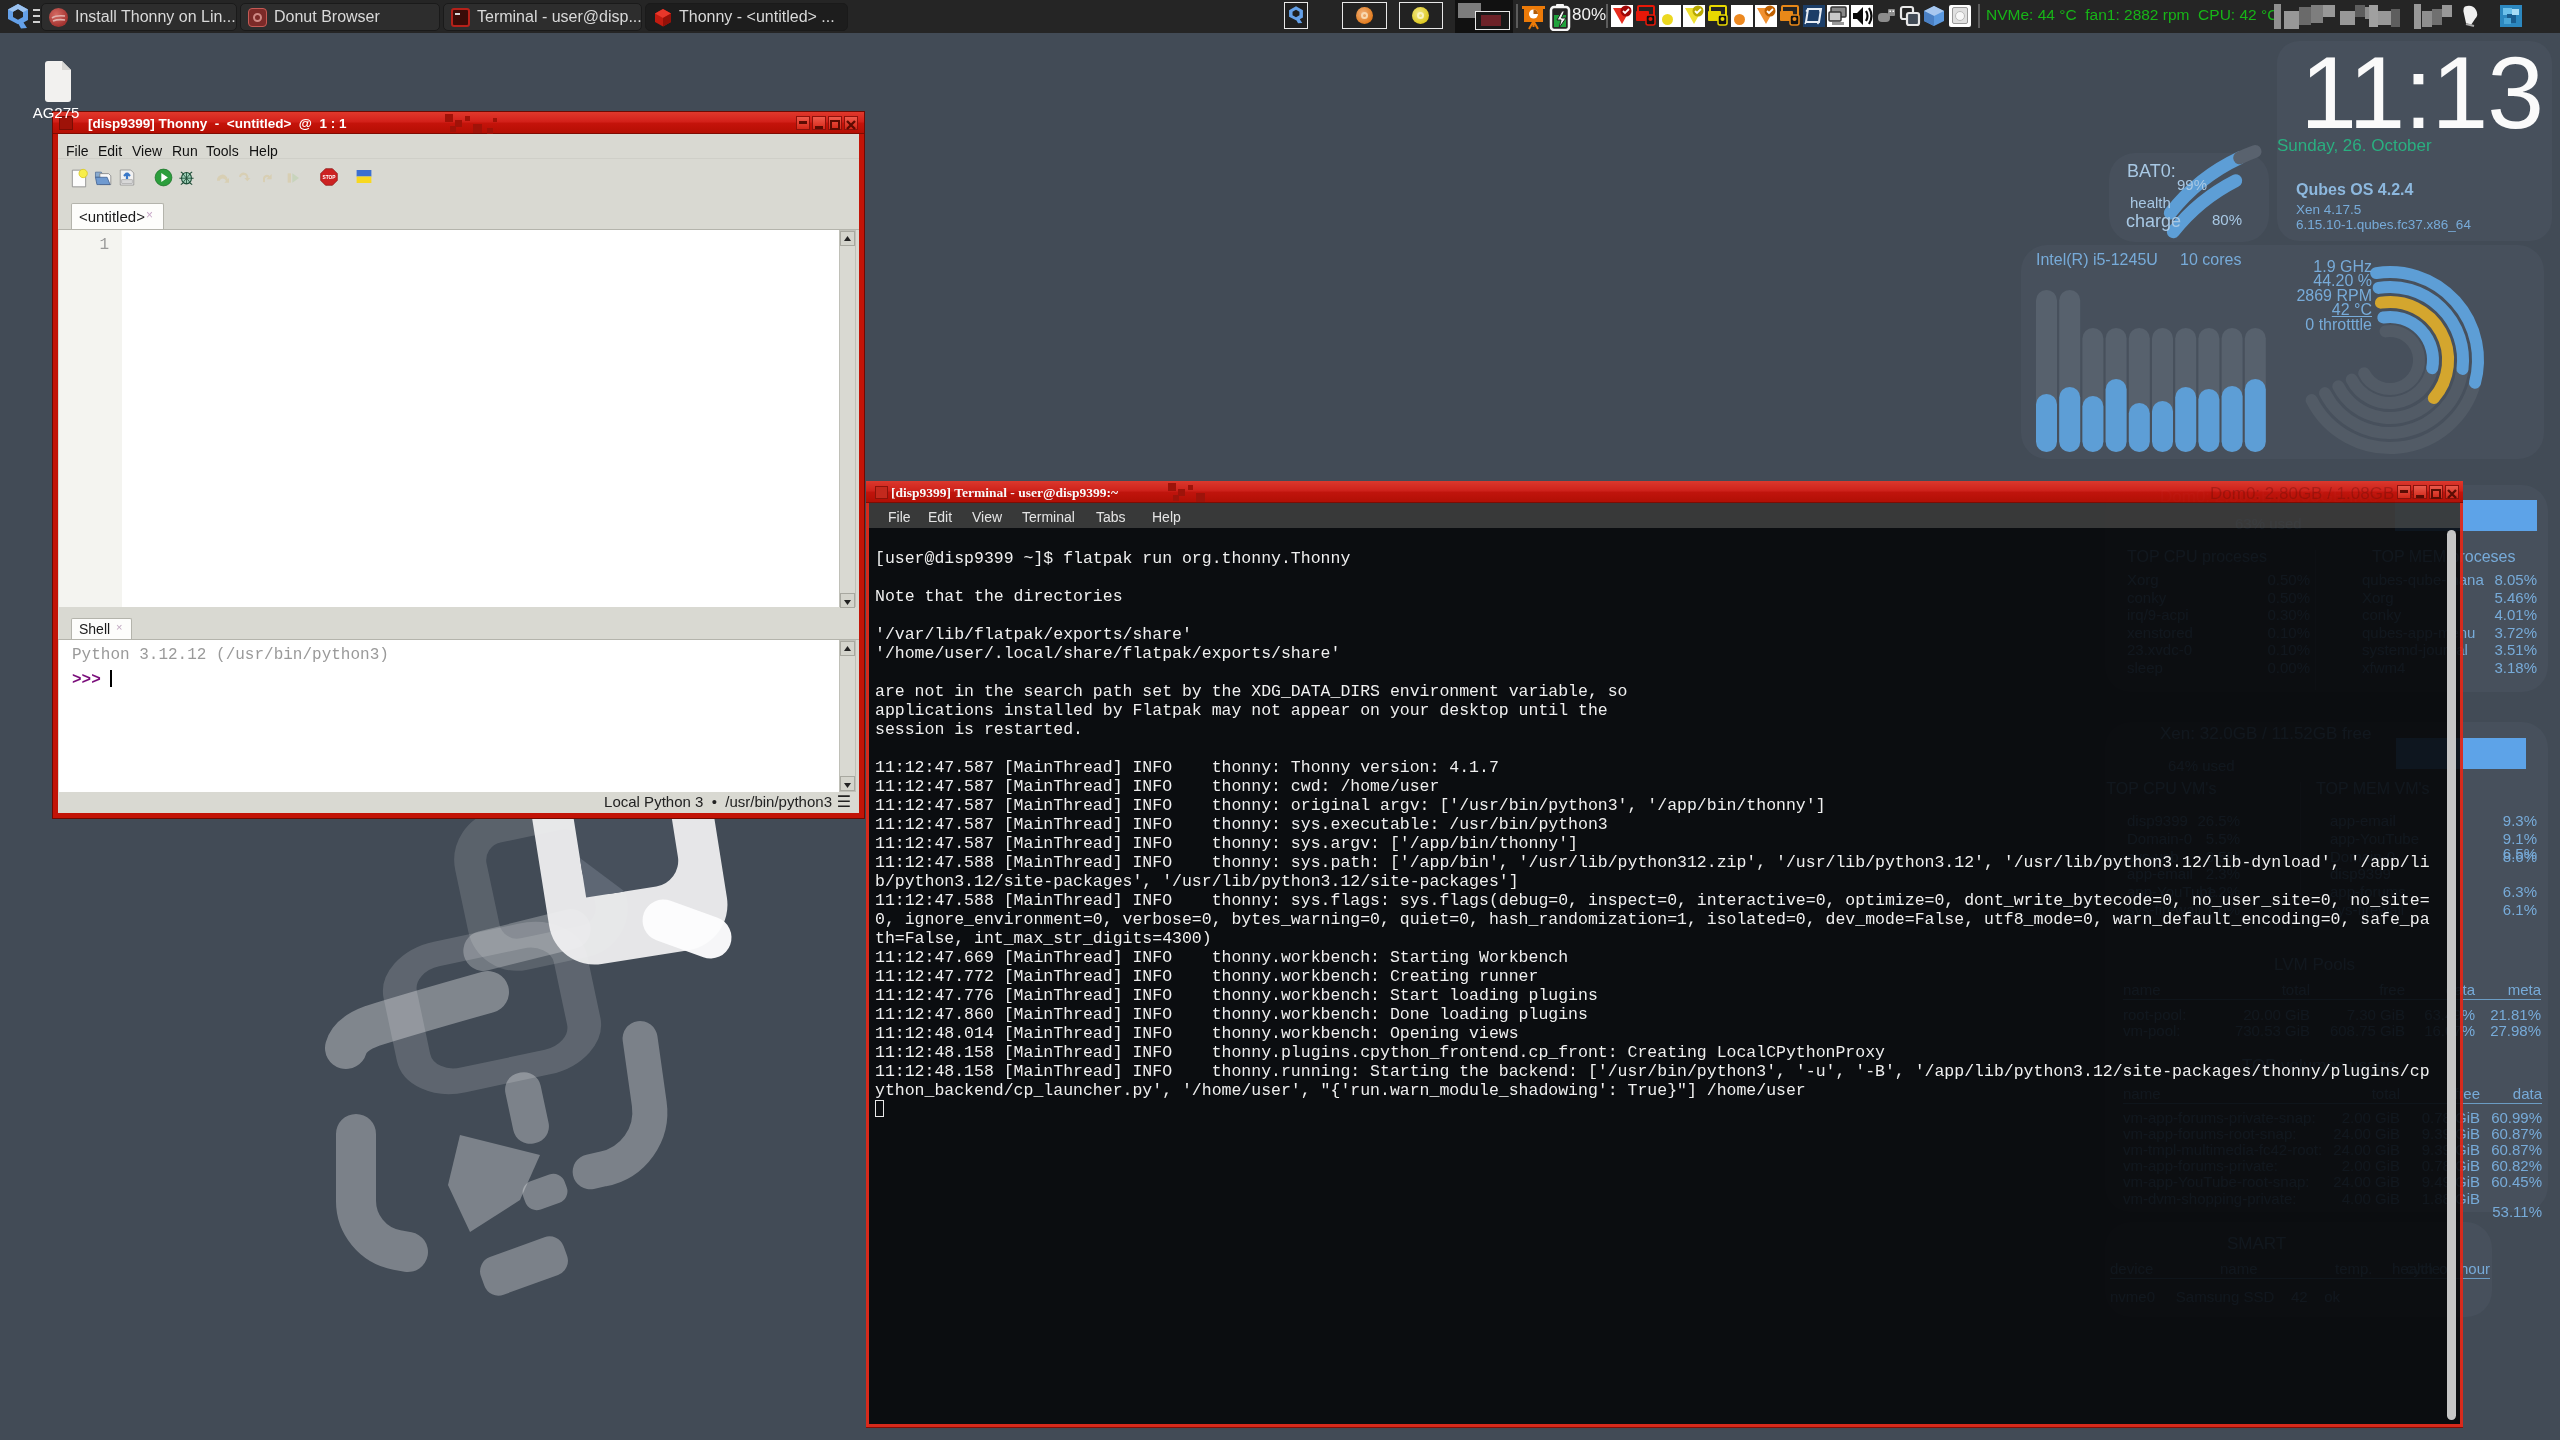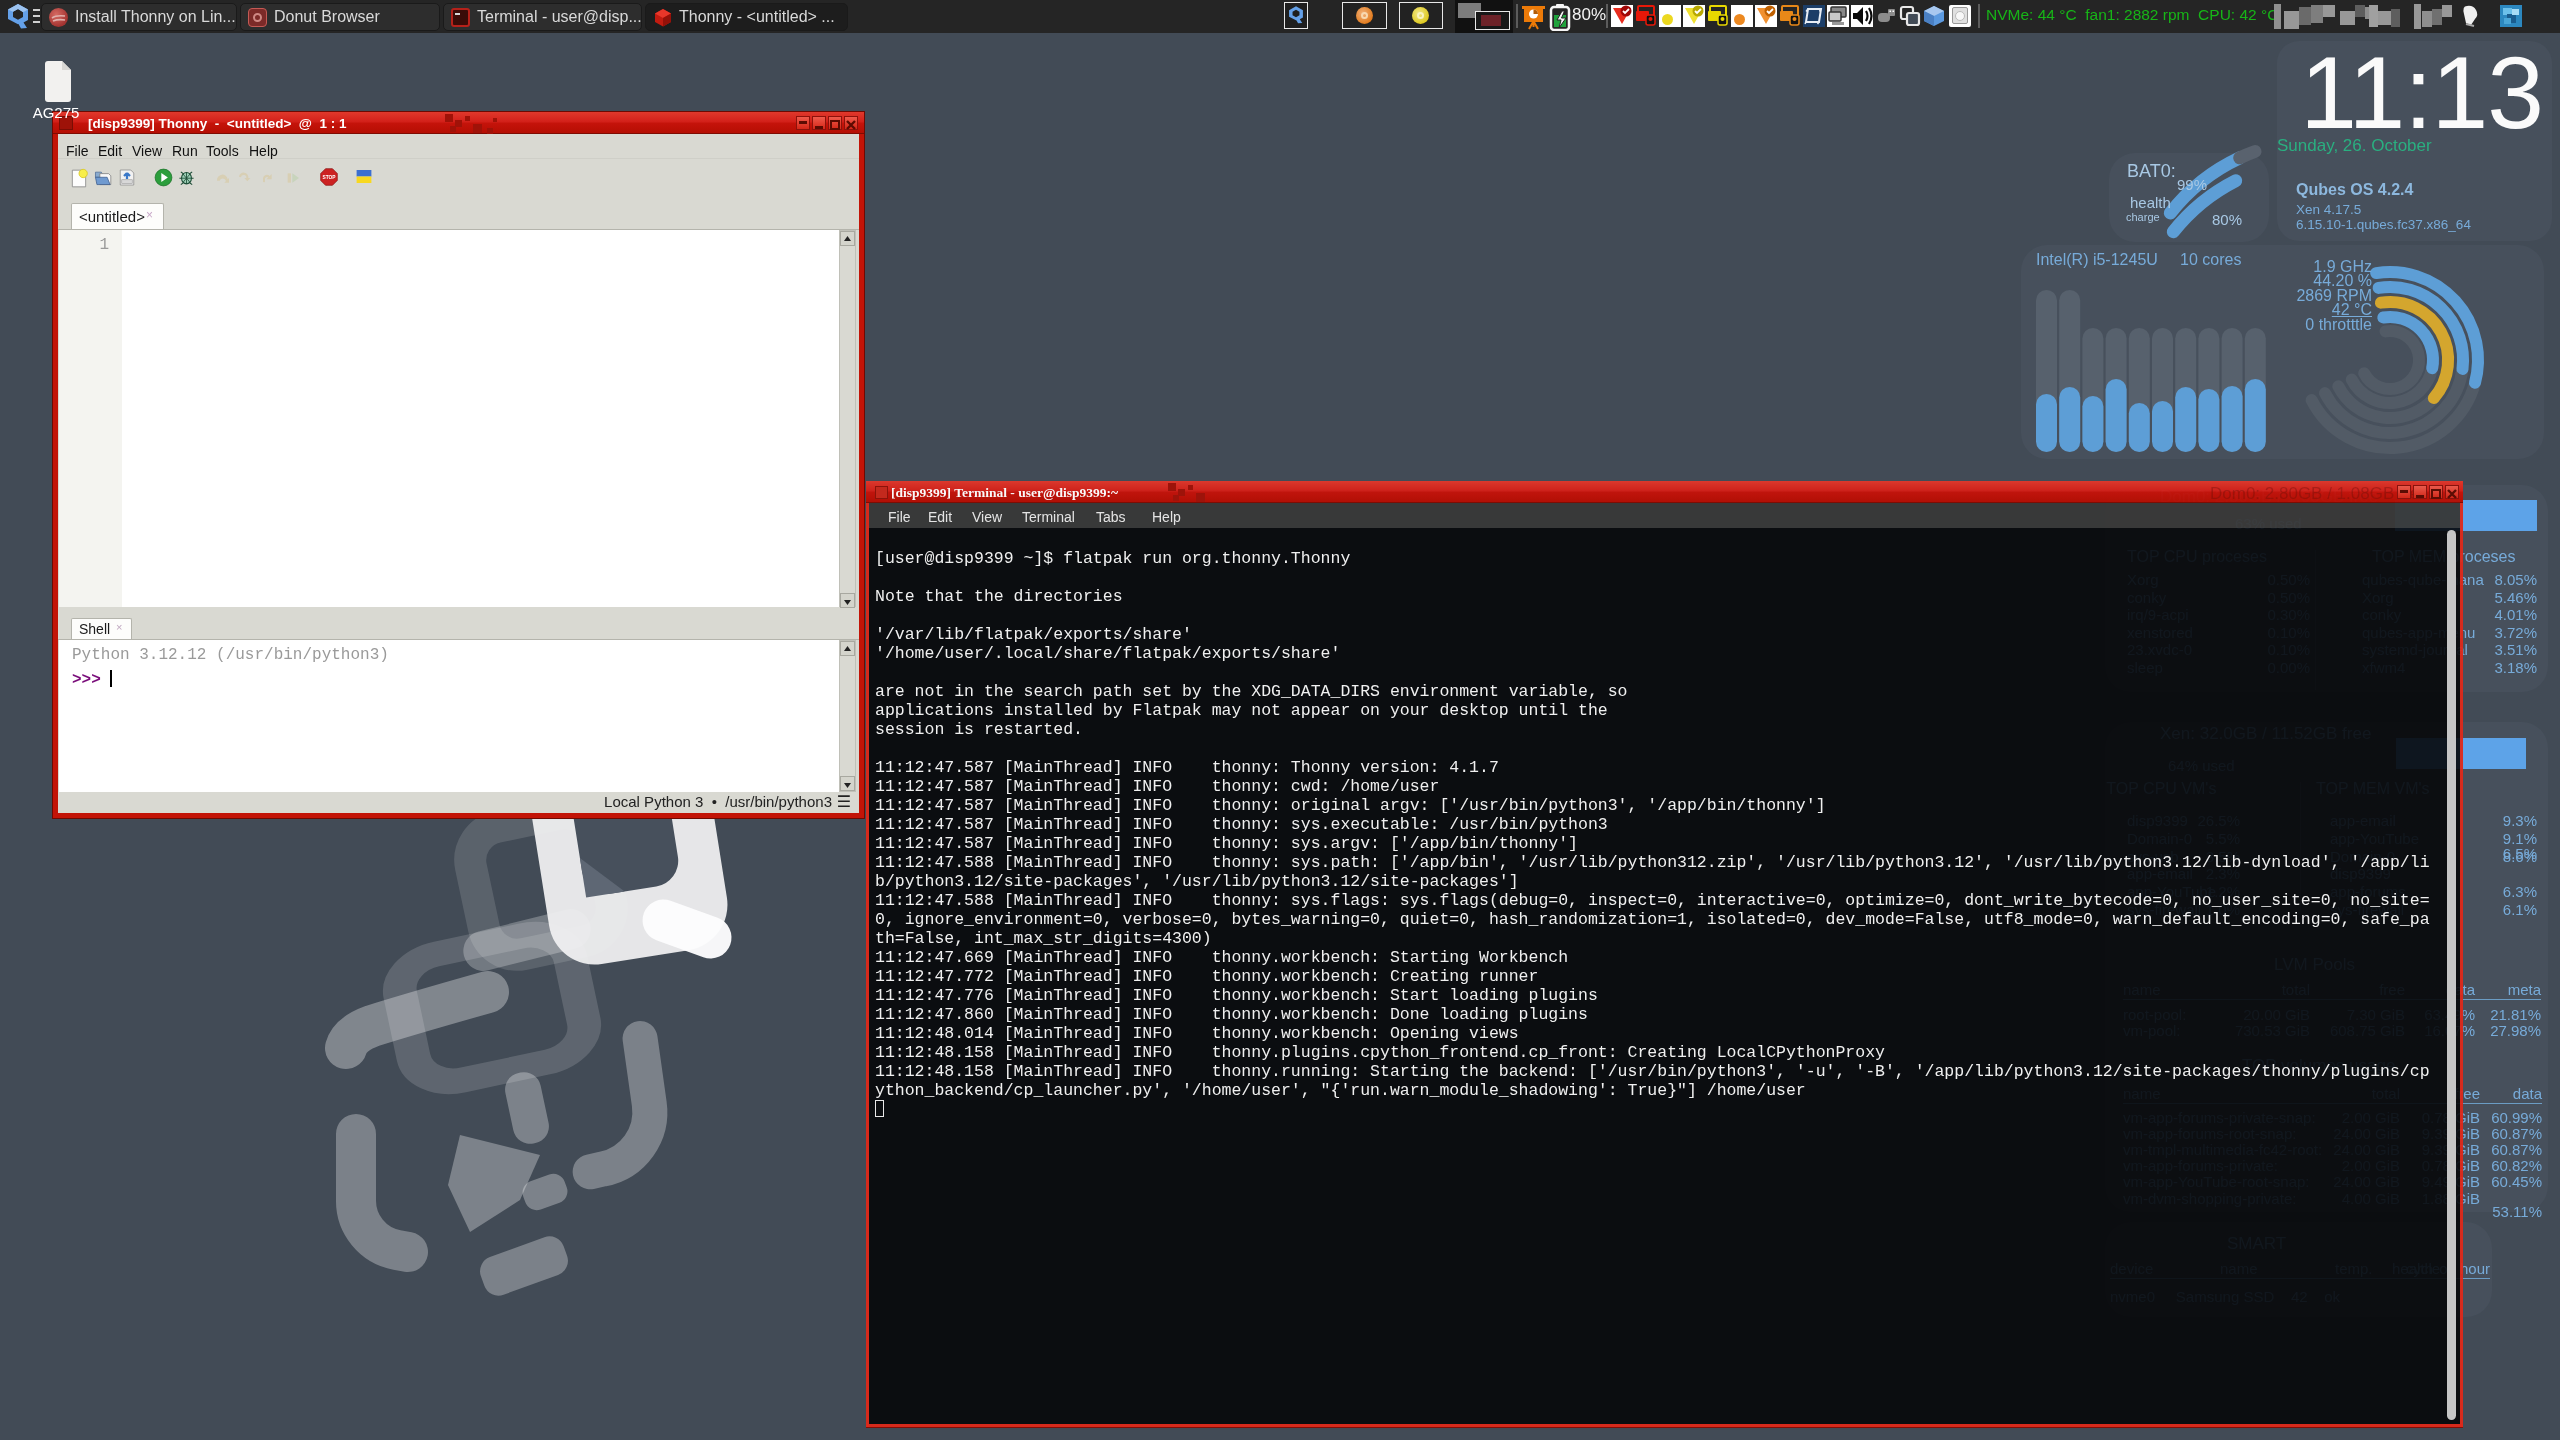--- a/index.html
+++ b/index.html
@@ -79,21 +79,21 @@
 
 <div class="panel" style="left:2109px;top:153px;width:160px;height:89px;border-radius:26px;"></div>
 <svg class="abs" style="left:0;top:0;" width="2560" height="1440" viewBox="0 0 2560 1440">
         <path d="M 2170.3 213.0 A 190 190 0 0 1 2239.7 157.8" stroke="#5d9ed6" stroke-width="13" fill="none" stroke-linecap="round"></path>
         <path d="M 2239.7 157.8 A 190 190 0 0 1 2255.0 151.5" stroke="#59626e" stroke-width="13" fill="none" stroke-linecap="round"></path>
         <path d="M 2173.3 231.7 A 190 190 0 0 1 2235.7 180.7" stroke="#5d9ed6" stroke-width="13" fill="none" stroke-linecap="round"></path>
       </svg>
 <div class="conkt" style="left:2127px;top:161px;color:#a8c8e4;font-size:18px;">BAT0:</div>
 <div class="conkt" style="left:2177px;top:176px;color:#a8c8e4;font-size:15px;">99%</div>
 <div class="conkt" style="left:2130px;top:194px;color:#a8c8e4;font-size:15px;">health</div>
-<div class="conkt" style="left:2126px;top:211px;color:#a8c8e4;font-size:11px;">charge</div>
+<div class="conkt" style="left:2126px;top:211px;color:#a8c8e4;font-size:18px;">charge</div>
 <div class="conkt" style="left:2212px;top:211px;color:#a8c8e4;font-size:15px;">80%</div>
 
 <div class="panel" style="left:2021px;top:245px;width:523px;height:214px;border-radius:26px;"></div>
 <svg class="abs" style="left:0;top:0;" width="2560" height="1440" viewBox="0 0 2560 1440">
         <rect x="2036.0" y="290" width="21" height="162" rx="10.5" fill="#57616d"></rect>
         <rect x="2059.2" y="290" width="21" height="162" rx="10.5" fill="#57616d"></rect>
         <rect x="2082.4" y="328" width="21" height="124" rx="10.5" fill="#57616d"></rect>
         <rect x="2105.6" y="328" width="21" height="124" rx="10.5" fill="#57616d"></rect>
         <rect x="2128.8" y="328" width="21" height="124" rx="10.5" fill="#57616d"></rect>
         <rect x="2152.0" y="328" width="21" height="124" rx="10.5" fill="#57616d"></rect>

